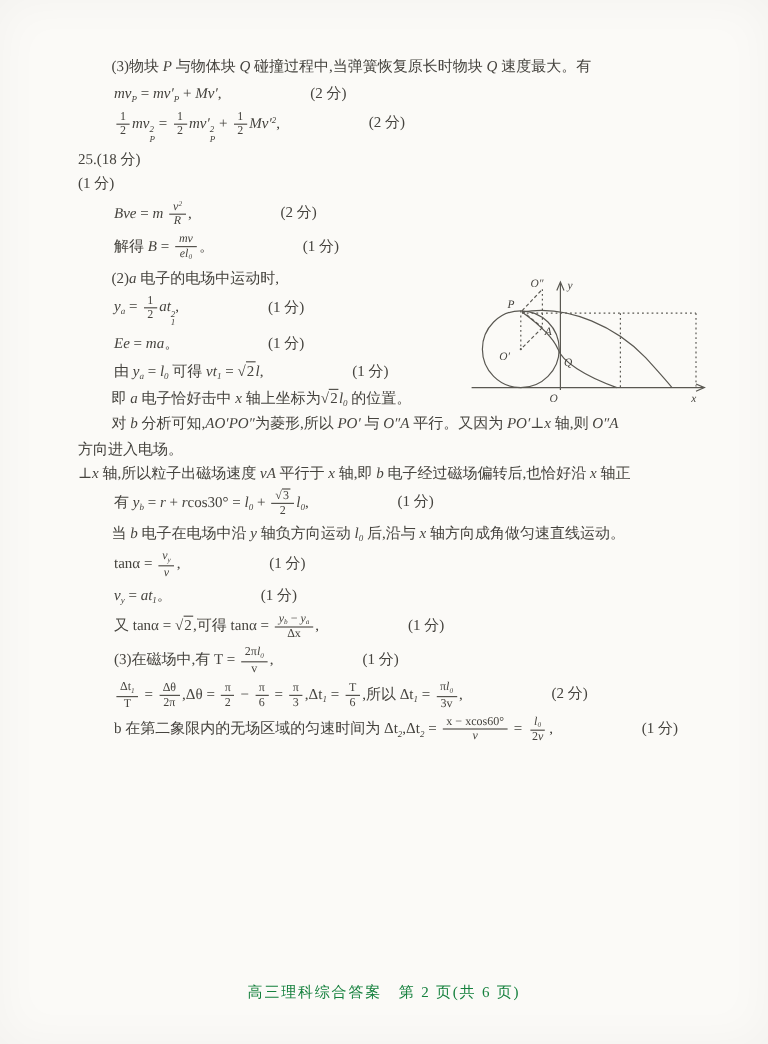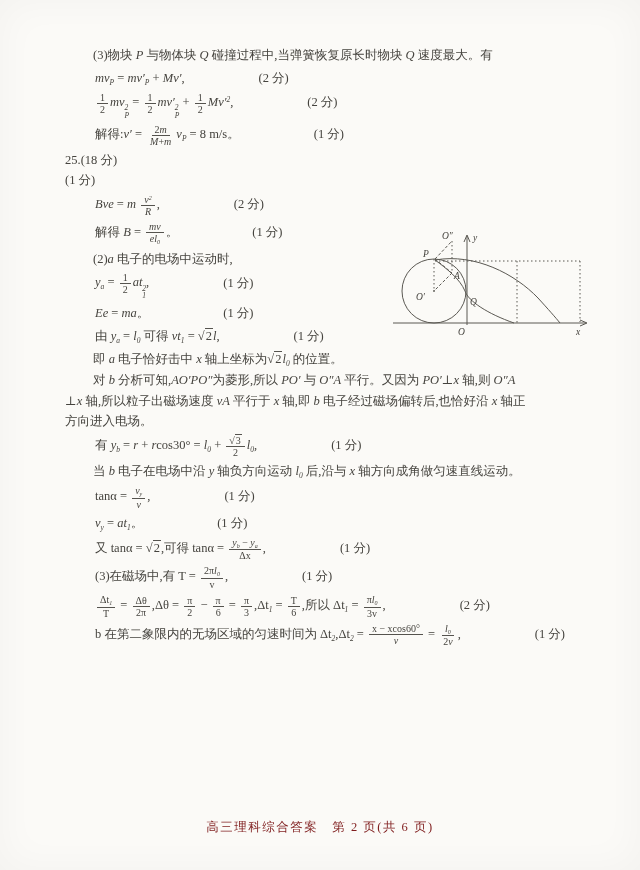--- a/index.html
+++ b/index.html
@@ -22,21 +22,21 @@
   .ssc{display:inline-flex;flex-direction:column;align-items:flex-start;
        font-size:.6em;line-height:1.05;vertical-align:-0.5em;font-style:italic;}
   .frac{display:inline-flex;flex-direction:column;align-items:center;
         vertical-align:middle;line-height:1.1;margin:0 2px;font-size:.8em;text-indent:0;}
   .frac .num{border-bottom:1px solid #55534e;padding:0 3px;}
   .frac .den{padding:0 3px;}
   .sqrt{white-space:nowrap;}
   .sqrt .rad{border-top:1px solid #55534e;padding:0 1px;}
   .score{margin-left:26px;padding-left:48px;}
   .footer{position:absolute;left:0;bottom:34px;width:100%;text-align:center;
-          font-size:12.5px;letter-spacing:1.5px;color:#7f1d1d;}
+          font-size:12.5px;letter-spacing:1.5px;color:#15803d;}
   .diagram{position:absolute;left:390px;top:226px;}
   .diagram text{font-family:"Liberation Serif","DejaVu Serif",serif;
                 font-style:italic;font-size:9.5px;fill:#45433e;}
 </style>
 </head>
 <body>
 
 <div class="page">
 
   <div class="content">
@@ -51,24 +51,20 @@
         </span><span class="ts"> = </span><span class="frac">
           <span class="num"><span class="ts">1</span></span>
           <span class="den"><span class="ts">2</span></span>
         </span><span class="ti">m</span><span class="ti">v′</span><span class="ssc">
           <span class="sscs">2</span>
           <span class="sscb">P</span>
         </span><span class="ts"> + </span><span class="frac">
           <span class="num"><span class="ts">1</span></span>
           <span class="den"><span class="ts">2</span></span>
         </span><span class="ti">M</span><span class="ti">v′</span><span class="tsup">2</span><span class="ts">,</span><span class="score">(2 分)</span></div>
-      <div class="ln f"><span class="ts">解得:</span><span class="ti">v′</span><span class="ts"> = </span><span class="frac">
-          <span class="num"><span class="ts">2</span><span class="ti">m</span></span>
-          <span class="den"><span class="ti">M</span><span class="ts">+</span><span class="ti">m</span></span>
-        </span><span class="ti">v</span><span class="tsub">P</span><span class="ts"> = 8 m/s。</span><span class="score">(1 分)</span></div>
       <div class="ln c"><span class="ts">25.(18 分)</span></div>
       <div class="ln c"><span class="ts">(1 分)</span></div>
       <div class="ln f"><span class="ti">Bve</span><span class="ts"> = </span><span class="ti">m</span><span class="ts"> </span><span class="frac">
           <span class="num"><span class="ti">v</span><span class="tsup">2</span></span>
           <span class="den"><span class="ti">R</span></span>
         </span><span class="ts">,</span><span class="score">(2 分)</span></div>
       <div class="ln f"><span class="ts">解得 </span><span class="ti">B</span><span class="ts"> = </span><span class="frac">
           <span class="num"><span class="ti">mv</span></span>
           <span class="den"><span class="ti">el</span><span class="tsub">0</span></span>
         </span><span class="ts">。</span><span class="score">(1 分)</span></div>
@@ -77,22 +73,22 @@
           <span class="num"><span class="ts">1</span></span>
           <span class="den"><span class="ts">2</span></span>
         </span><span class="ti">a</span><span class="ti">t</span><span class="ssc">
           <span class="sscs">2</span>
           <span class="sscb">1</span>
         </span><span class="ts">,</span><span class="score">(1 分)</span></div>
       <div class="ln f"><span class="ti">Ee</span><span class="ts"> = </span><span class="ti">ma</span><span class="ts">。</span><span class="score">(1 分)</span></div>
       <div class="ln f"><span class="ts">由 </span><span class="ti">y</span><span class="tsub">a</span><span class="ts"> = </span><span class="ti">l</span><span class="tsub">0</span><span class="ts"> 可得 </span><span class="ti">vt</span><span class="tsub">1</span><span class="ts"> = </span><span class="sqrt"><span class="ts">√</span><span class="rad">2</span></span><span class="ti">l</span><span class="ts">,</span><span class="score">(1 分)</span></div>
       <div class="ln p"><span class="ts">即 </span><span class="ti">a</span><span class="ts"> 电子恰好击中 </span><span class="ti">x</span><span class="ts"> 轴上坐标为</span><span class="sqrt"><span class="ts">√</span><span class="rad">2</span></span><span class="ti">l</span><span class="tsub">0</span><span class="ts"> 的位置。</span></div>
       <div class="ln p"><span class="ts">对 </span><span class="ti">b</span><span class="ts"> 分析可知,</span><span class="ti">AO′PO″</span><span class="ts">为菱形,所以 </span><span class="ti">PO′</span><span class="ts"> 与 </span><span class="ti">O″A</span><span class="ts"> 平行。又因为 </span><span class="ti">PO′</span><span class="ts">⊥</span><span class="ti">x</span><span class="ts"> 轴,则 </span><span class="ti">O″A</span></div>
+      <div class="ln c"><span class="ts">方向进入电场。</span></div>
       <div class="ln c"><span class="ts">⊥</span><span class="ti">x</span><span class="ts"> 轴,所以粒子出磁场速度 </span><span class="ti">vA</span><span class="ts"> 平行于 </span><span class="ti">x</span><span class="ts"> 轴,即 </span><span class="ti">b</span><span class="ts"> 电子经过磁场偏转后,也恰好沿 </span><span class="ti">x</span><span class="ts"> 轴正</span></div>
-      <div class="ln c"><span class="ts">方向进入电场。</span></div>
       <div class="ln f"><span class="ts">有 </span><span class="ti">y</span><span class="tsub">b</span><span class="ts"> = </span><span class="ti">r</span><span class="ts"> + </span><span class="ti">r</span><span class="ts">cos30° = </span><span class="ti">l</span><span class="tsub">0</span><span class="ts"> + </span><span class="frac">
           <span class="num"><span class="sqrt"><span class="ts">√</span><span class="rad">3</span></span></span>
           <span class="den"><span class="ts">2</span></span>
         </span><span class="ti">l</span><span class="tsub">0</span><span class="ts">,</span><span class="score">(1 分)</span></div>
       <div class="ln p"><span class="ts">当 </span><span class="ti">b</span><span class="ts"> 电子在电场中沿 </span><span class="ti">y</span><span class="ts"> 轴负方向运动 </span><span class="ti">l</span><span class="tsub">0</span><span class="ts"> 后,沿与 </span><span class="ti">x</span><span class="ts"> 轴方向成角做匀速直线运动。</span></div>
       <div class="ln f"><span class="ts">tanα = </span><span class="frac">
           <span class="num"><span class="ti">v</span><span class="tsub">y</span></span>
           <span class="den"><span class="ti">v</span></span>
         </span><span class="ts">,</span><span class="score">(1 分)</span></div>
       <div class="ln f"><span class="ti">v</span><span class="tsub">y</span><span class="ts"> = </span><span class="ti">at</span><span class="tsub">1</span><span class="ts">。</span><span class="score">(1 分)</span></div>

